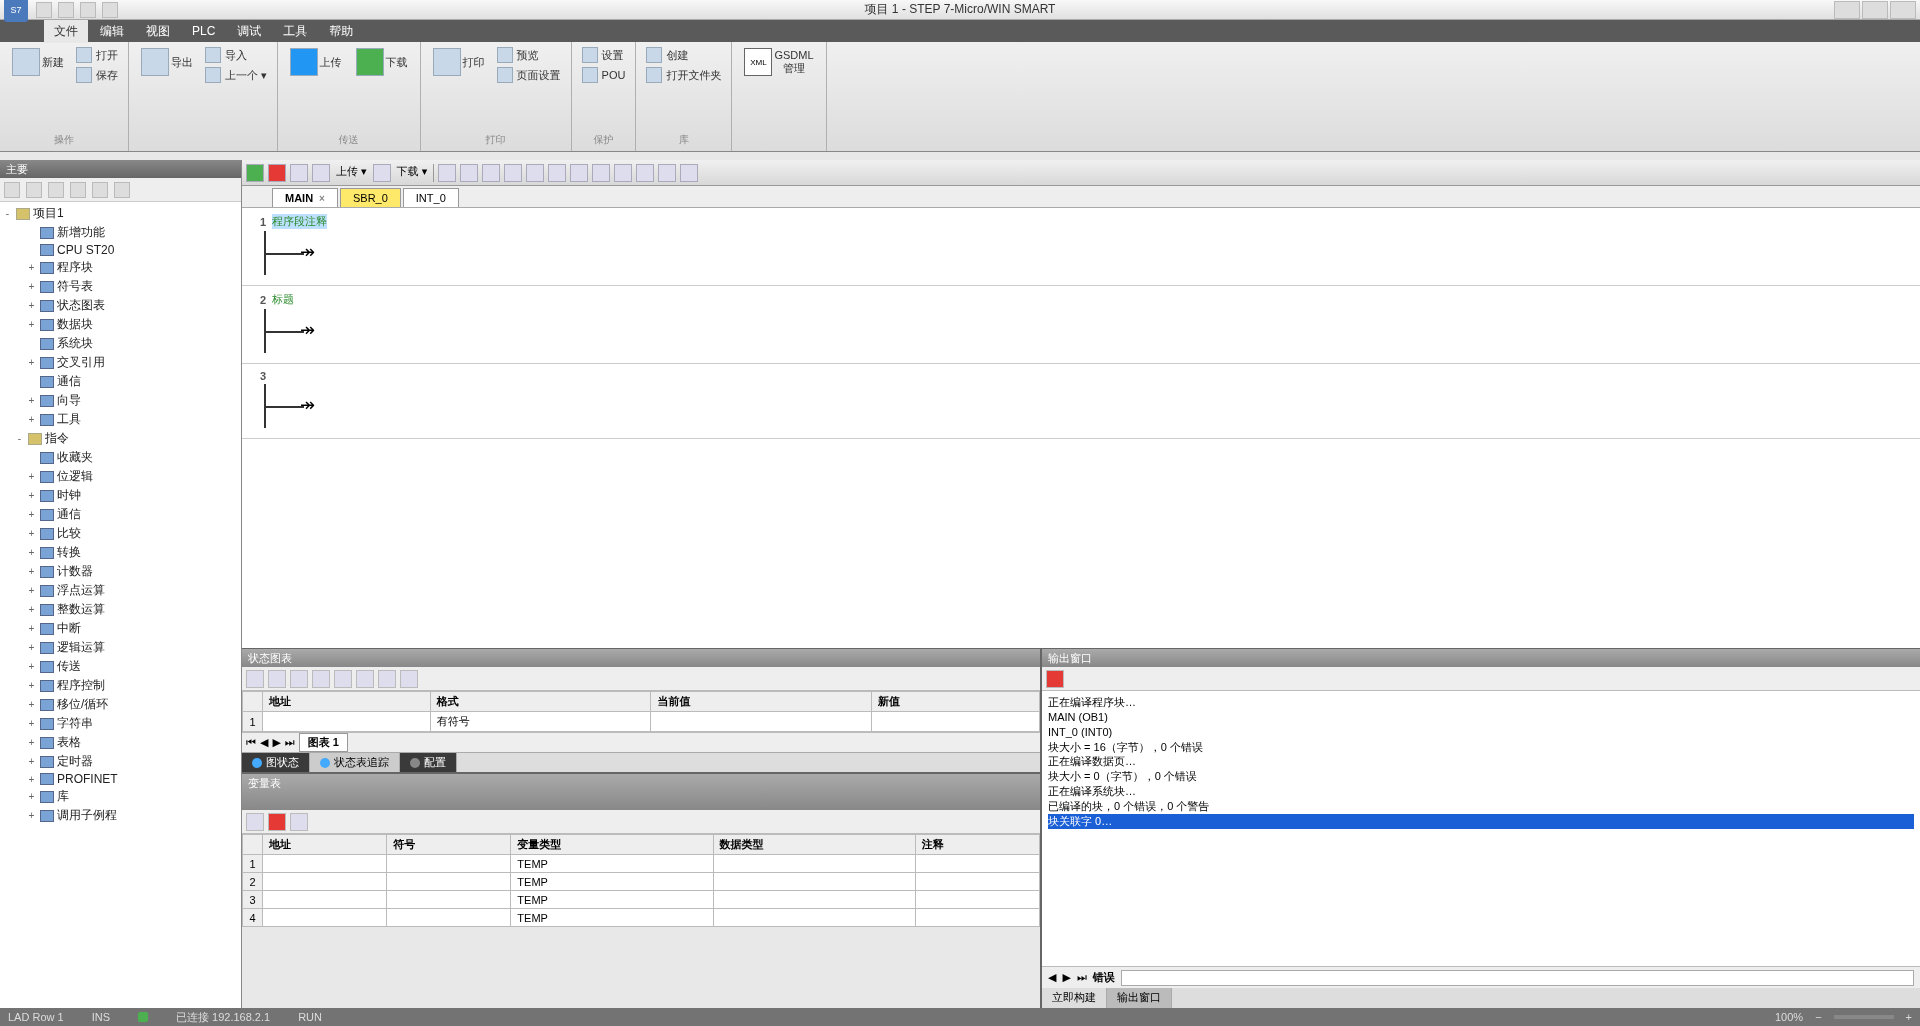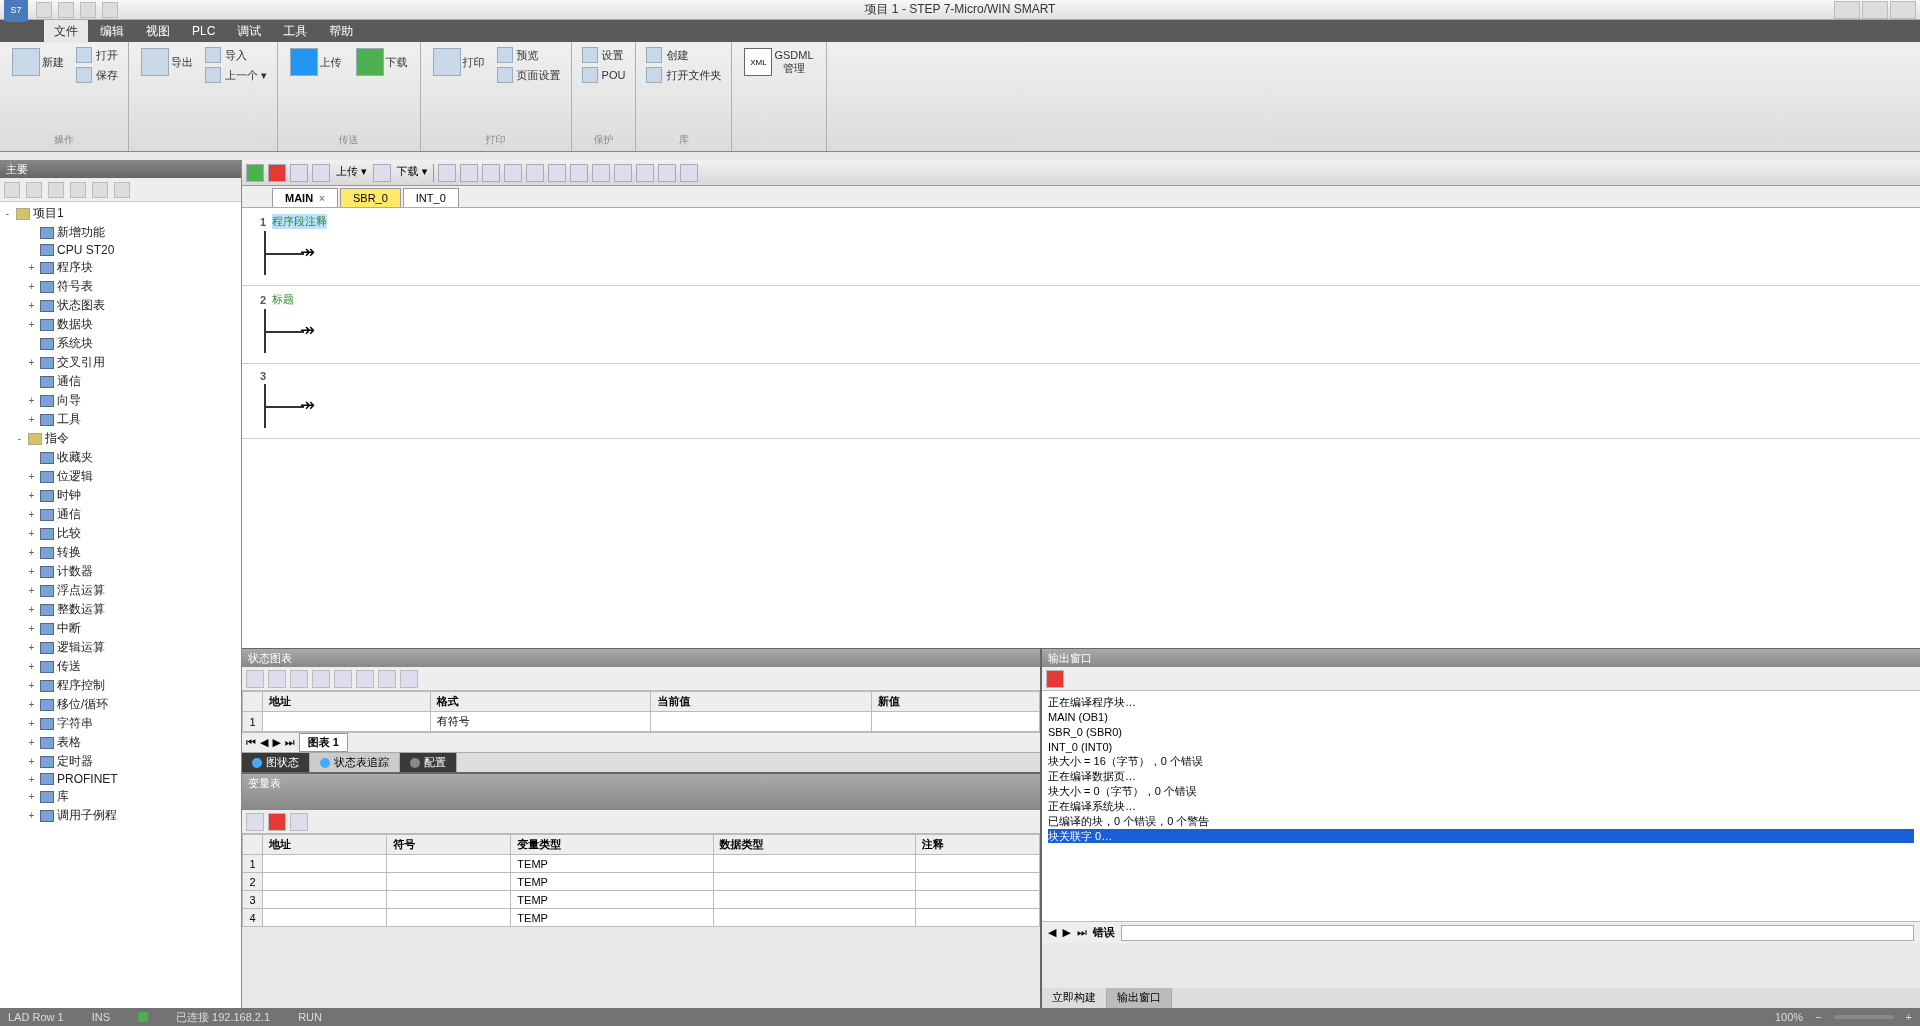--- a/index.html
+++ b/index.html
@@ -85,21 +85,21 @@
 .bp-tabs .bt.active{ background:#ccc; color:#000;}
 .bp-tabs .bt .dot{width:10px;height:10px;border-radius:50%;}
 
 .sheet-nav { height:20px; display:flex; align-items:center; background:#eee; border-top:1px solid #bbb; gap:4px; padding:0 4px;}
 .sheet-nav span{ font-size:11px;}
 
 .output-body { flex:1; background:#fff; padding:4px 6px; overflow:auto; font-size:12px; line-height:1.35;}
 .output-body .hl { background:#1a5fd6; color:#fff;}
 .out-tb { height:22px; background:#eee; border-top:1px solid #bbb; display:flex; align-items:center; gap:6px; padding:0 6px;}
 .out-tb span{font-size:11px;}
-.out-tabs { height:20px; background:#ddd; display:flex;margin-top:45px;}
+.out-tabs { height:20px; background:#ddd; display:flex;}
 .out-tabs .ot{ padding:2px 10px; border-right:1px solid #aaa; font-size:11px;}
 .out-tabs .ot.active{ background:#bbb;}
 
 
 .var-area { border-top:2px solid #666;}
 .var-title { height:36px; background:linear-gradient(#aaa,#888); color:#fff; font-size:11px; padding:2px 6px;}
 
 
 .status { position:absolute; bottom:0; left:0; right:0; height:18px; background:#737373; color:#ddd; display:flex; align-items:center; font-size:11px; gap:28px; padding:0 8px;}
 .status .led{ width:10px; height:10px; background:#4caf50; border-radius:2px;}
@@ -608,21 +608,20 @@
     </div>
 
     <div class="bp-right">
       <div class="bp-title">输出窗口</div>
       <div class="bp-tb">
           <span class="red" style="background:#e53935;"></span>
         </div>
       <div class="output-body">
         <div>正在编译程序块…</div>
         <div>MAIN (OB1)</div>
-        <div>SBR_0 (SBR0)</div>
         <div>INT_0 (INT0)</div>
         <div>块大小 = 16（字节），0 个错误</div>
         <div></div>
         <div>正在编译数据页…</div>
         <div>块大小 = 0（字节），0 个错误</div>
         <div></div>
         <div>正在编译系统块…</div>
         <div>已编译的块，0 个错误，0 个警告</div>
         <div class="hl">块关联字 0…</div>
       </div>

